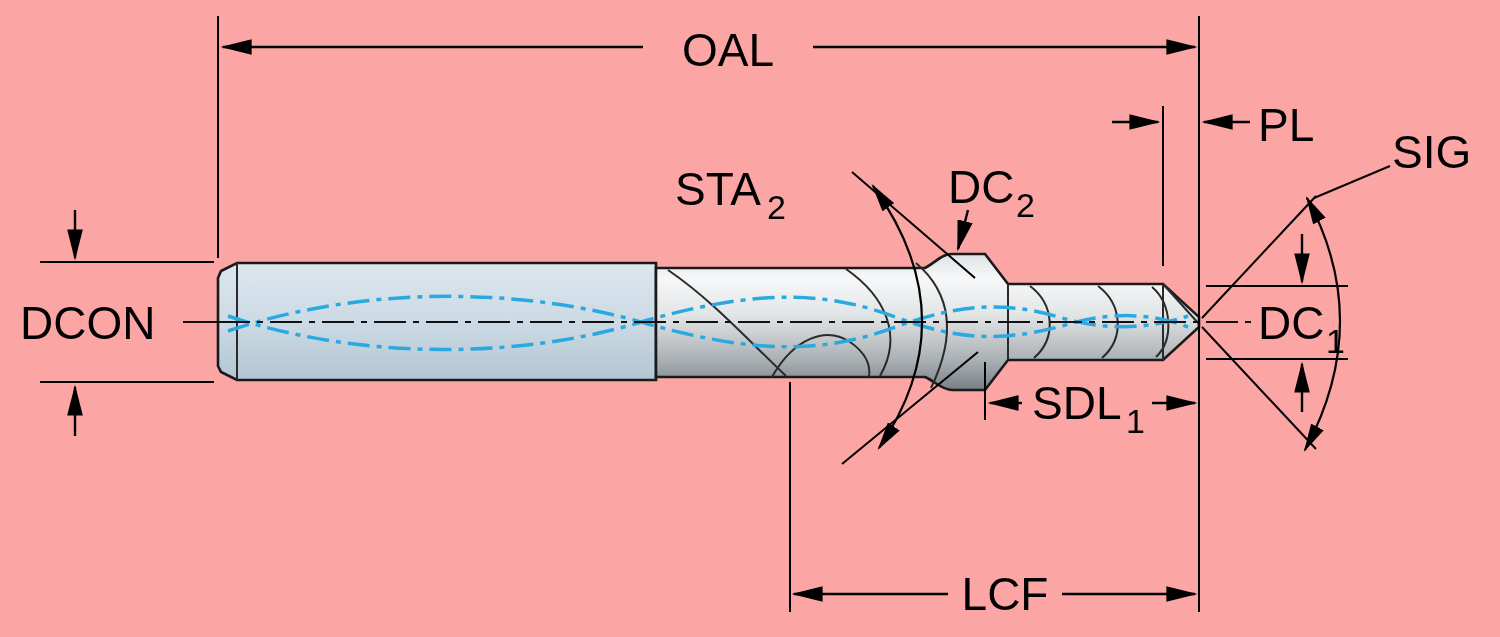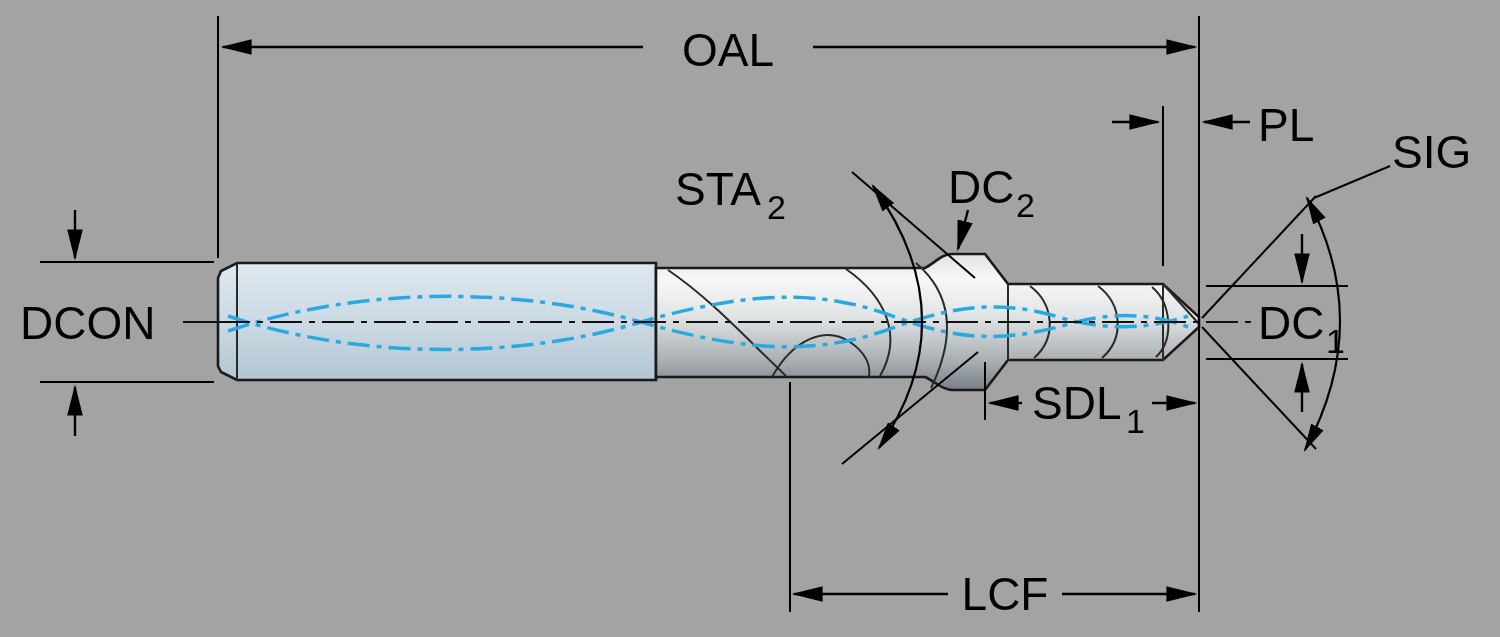--- a/index.html
+++ b/index.html
@@ -1,20 +1,20 @@
 <!DOCTYPE html>
 <html><head>
 <meta charset="utf-8">
 <style>
   html, body { margin: 0; padding: 0; background: #ffffff; }
   .stage {
     position: relative;
     width: 1500px;
     height: 637px;
-    background: #a3a3a3;
+    background: #fca5a5;
     overflow: hidden;
     font-family: "Liberation Sans", sans-serif;
   }
   svg { display: block; }
   .outline { stroke: #1a1a1a; stroke-width: 2.6; }
   .detail  { stroke: #2a2a2a; stroke-width: 2;   fill: none; }
   .dim     { stroke: #000000; stroke-width: 2.4; fill: none; }
   .ext     { stroke: #000000; stroke-width: 2;   fill: none; }
   .thin    { stroke: #000000; stroke-width: 2;   fill: none; }
   .arc     { stroke: #000000; stroke-width: 2.2; fill: none; }

